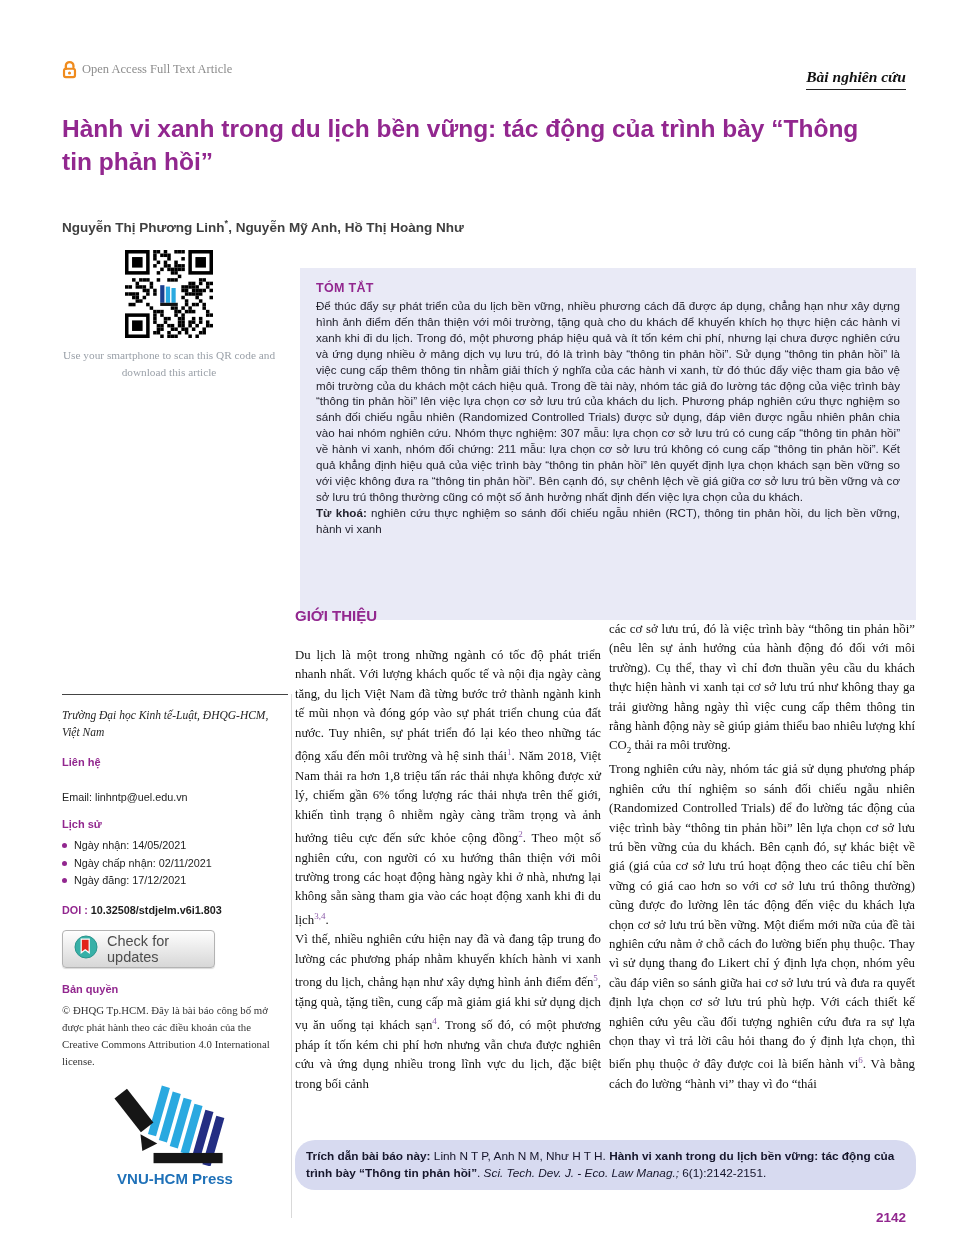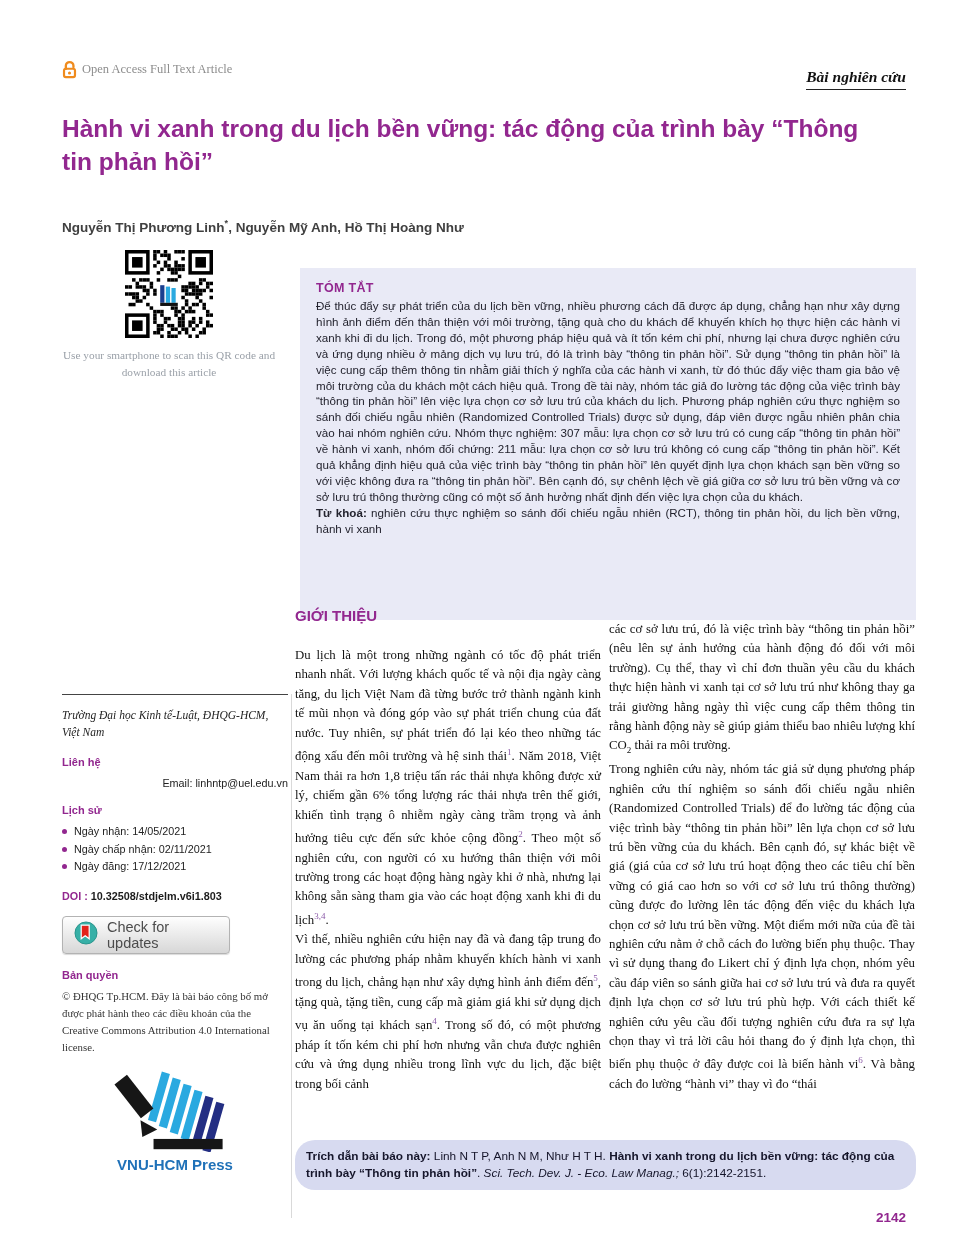--- a/index.html
+++ b/index.html
@@ -49,34 +49,34 @@
   }
   
   .sidebar{position:absolute;left:62px;top:694px;width:226px;}
   .sidebar-rule{border-top:1px solid #444;height:0;}
   .affiliation{
     margin-top:12px;font-family:"Liberation Serif",serif;font-style:italic;
     font-size:11.5px;line-height:17px;color:#222;
   }
   .side-heading{color:#92278f;font-weight:bold;font-size:11px;margin:15px 0 7px 0;}
   .contact-body{font-size:10.8px;line-height:16px;color:#222;}
-  .contact-email{font-size:10.8px;color:#222;margin-top:9px;text-align:right;}
+  .contact-email{font-size:10.8px;color:#222;margin-top:23px;}
   ul.history{list-style:none;margin:2px 0 0 0;padding:0;}
   ul.history li{
     position:relative;padding-left:12px;font-size:10.8px;line-height:17.5px;color:#222;
   }
   ul.history li::before{
     content:"";position:absolute;left:0;top:6px;width:5px;height:5px;border-radius:50%;
     background:#92278f;
   }
   .doi-line{margin-top:14px;font-size:10.8px;}
   .doi-label{color:#92278f;font-weight:bold;}
   .doi-value{color:#1c1c1c;font-weight:bold;}
   .check-btn{
-    margin-top:14px;width:168px;height:38px;border:1px solid #b3b3b3;border-radius:4px;
+    margin-top:14px;width:153px;height:38px;border:1px solid #b3b3b3;border-radius:4px;
     background:linear-gradient(#fefefe,#d7d7d7);display:flex;align-items:center;gap:9px;
     padding:0 11px;box-sizing:border-box;cursor:pointer;box-shadow:0 1px 1px rgba(0,0,0,.15);
   }
   .check-label{font-size:14.5px;color:#4c4c4c;}
   .copyright-body{
     margin-top:2px;font-family:"Liberation Serif",serif;
     font-size:10.8px;line-height:17px;color:#333;
   }
   .press-logo{margin-top:12px;text-align:center;}
   .press-text{color:#1f71b8;font-weight:bold;font-size:15px;margin-top:0;}

